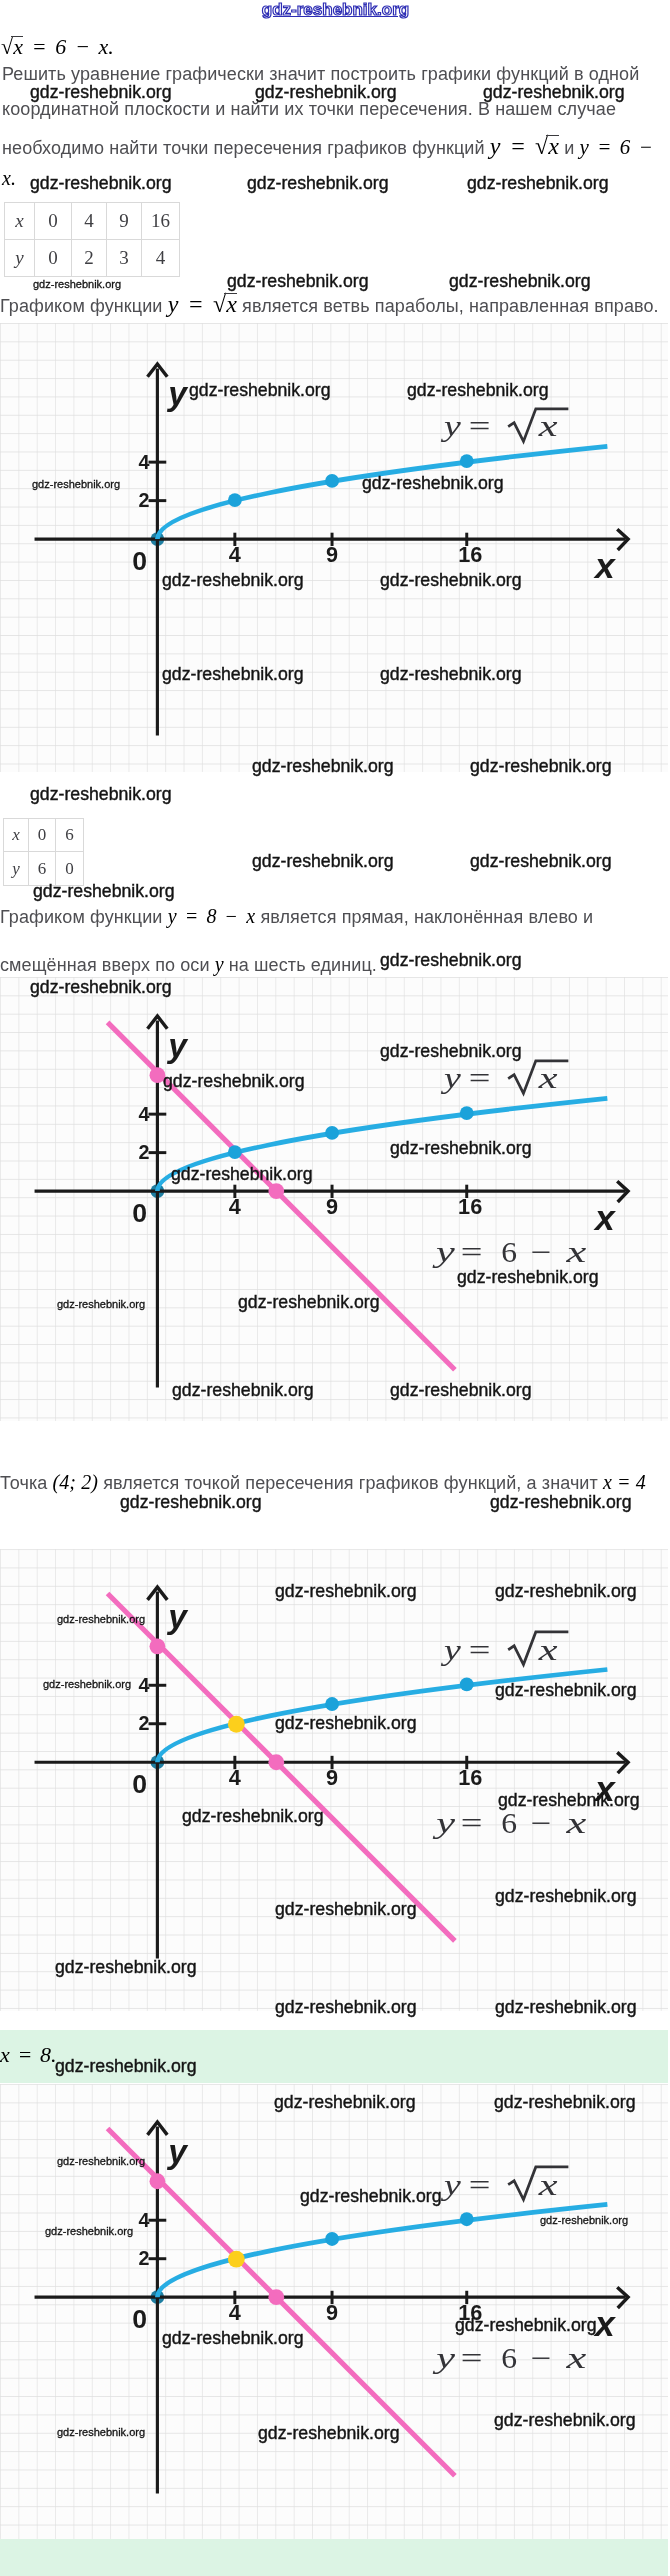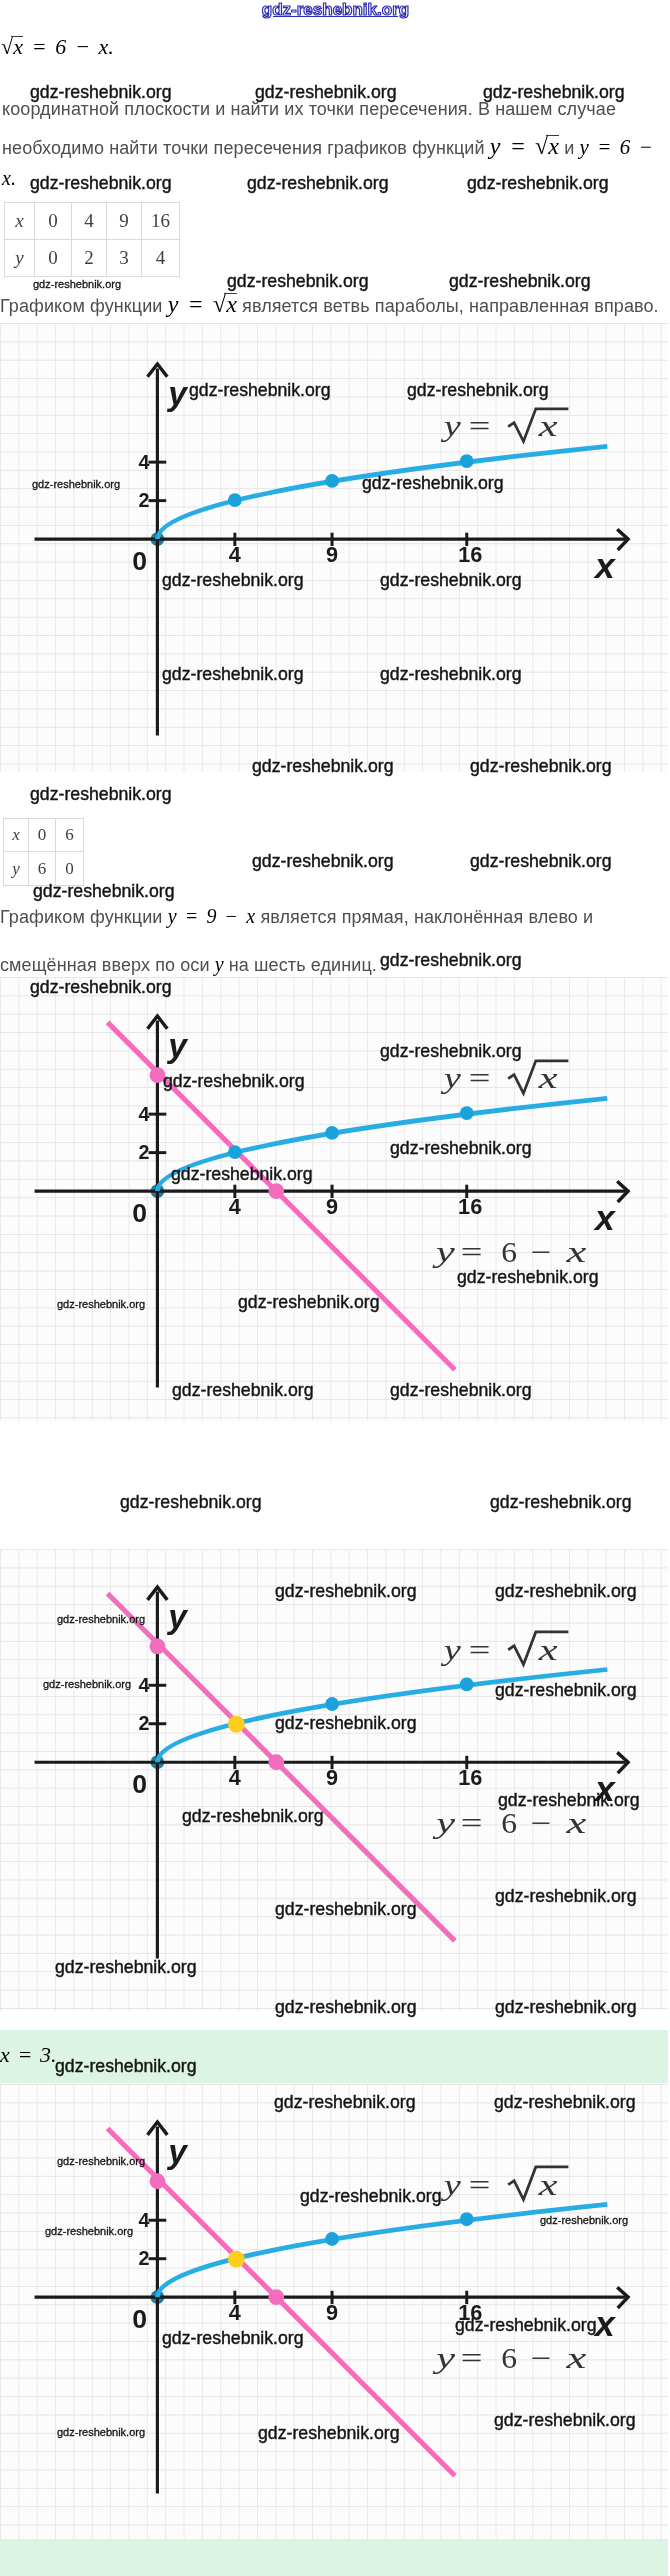--- a/index.html
+++ b/index.html
@@ -18,27 +18,29 @@
 </head>
 <body>
 <div id="page">
 
 <div class="green" style="top:2030px;height:53px;"></div>
 <div class="green" style="top:2539px;height:37px;"></div>
 
 <div class="toplink">gdz-reshebnik.org</div>
 
 <div class="txt m" style="left:1px;top:35px;font-size:22px;word-spacing:3px;">√<span class="r">x</span> = 6 − x.</div>
+<div class="txt" style="left:2px;top:65px;">Решить уравнение графически значит построить графики функций в одной</div>
 <div class="txt" style="left:2px;top:100px;">координатной плоскости и найти их точки пересечения. В нашем случае</div>
 <div class="txt" style="left:2px;top:133px;">необходимо найти точки пересечения графиков функций <span class="m" style="font-size:24px;">y = √<span class="r">x</span></span> и <span class="m" style="font-size:21px;">y = 6 −</span></div>
 <div class="txt m" style="left:2px;top:167px;font-size:20px;">x.</div>
 <div class="txt" style="left:0px;top:291px;">Графиком функции <span class="m" style="font-size:24px;">y = √<span class="r">x</span></span> является ветвь параболы, направленная вправо.</div>
-<div class="txt" style="left:0px;top:905px;">Графиком функции <span class="m" style="font-size:20px;">y = 9 − x</span> является прямая, наклонённая влево и</div>
+<div class="txt" style="left:0px;top:905px;">Графиком функции <span class="m" style="font-size:20px;">y = 8 − x</span> является прямая, наклонённая влево и</div>
 <div class="txt" style="left:0px;top:953px;">смещённая вверх по оси <span class="m" style="font-size:20px;">y</span> на шесть единиц.</div>
-<div class="txt m" style="left:0px;top:2043px;font-size:22px;word-spacing:2px;">x = 3.</div>
+<div class="txt" style="left:0px;top:1471px;">Точка <span class="m" style="font-size:20px;word-spacing:0;">(4; 2)</span> является точкой пересечения графиков функций, а значит <span class="m" style="font-size:20px;word-spacing:0;">x = 4</span></div>
+<div class="txt m" style="left:0px;top:2043px;font-size:22px;word-spacing:2px;">x = 8.</div>
 
 <table class="mt" style="left:4px;top:202px;">
 <tbody>
         <tr>
           <td style="width:29px;height:36px;"><i>x</i></td>
           <td style="width:36px;">0</td>
           <td style="width:34px;">4</td>
           <td style="width:34px;">9</td>
           <td style="width:37px;">16</td>
         </tr>

